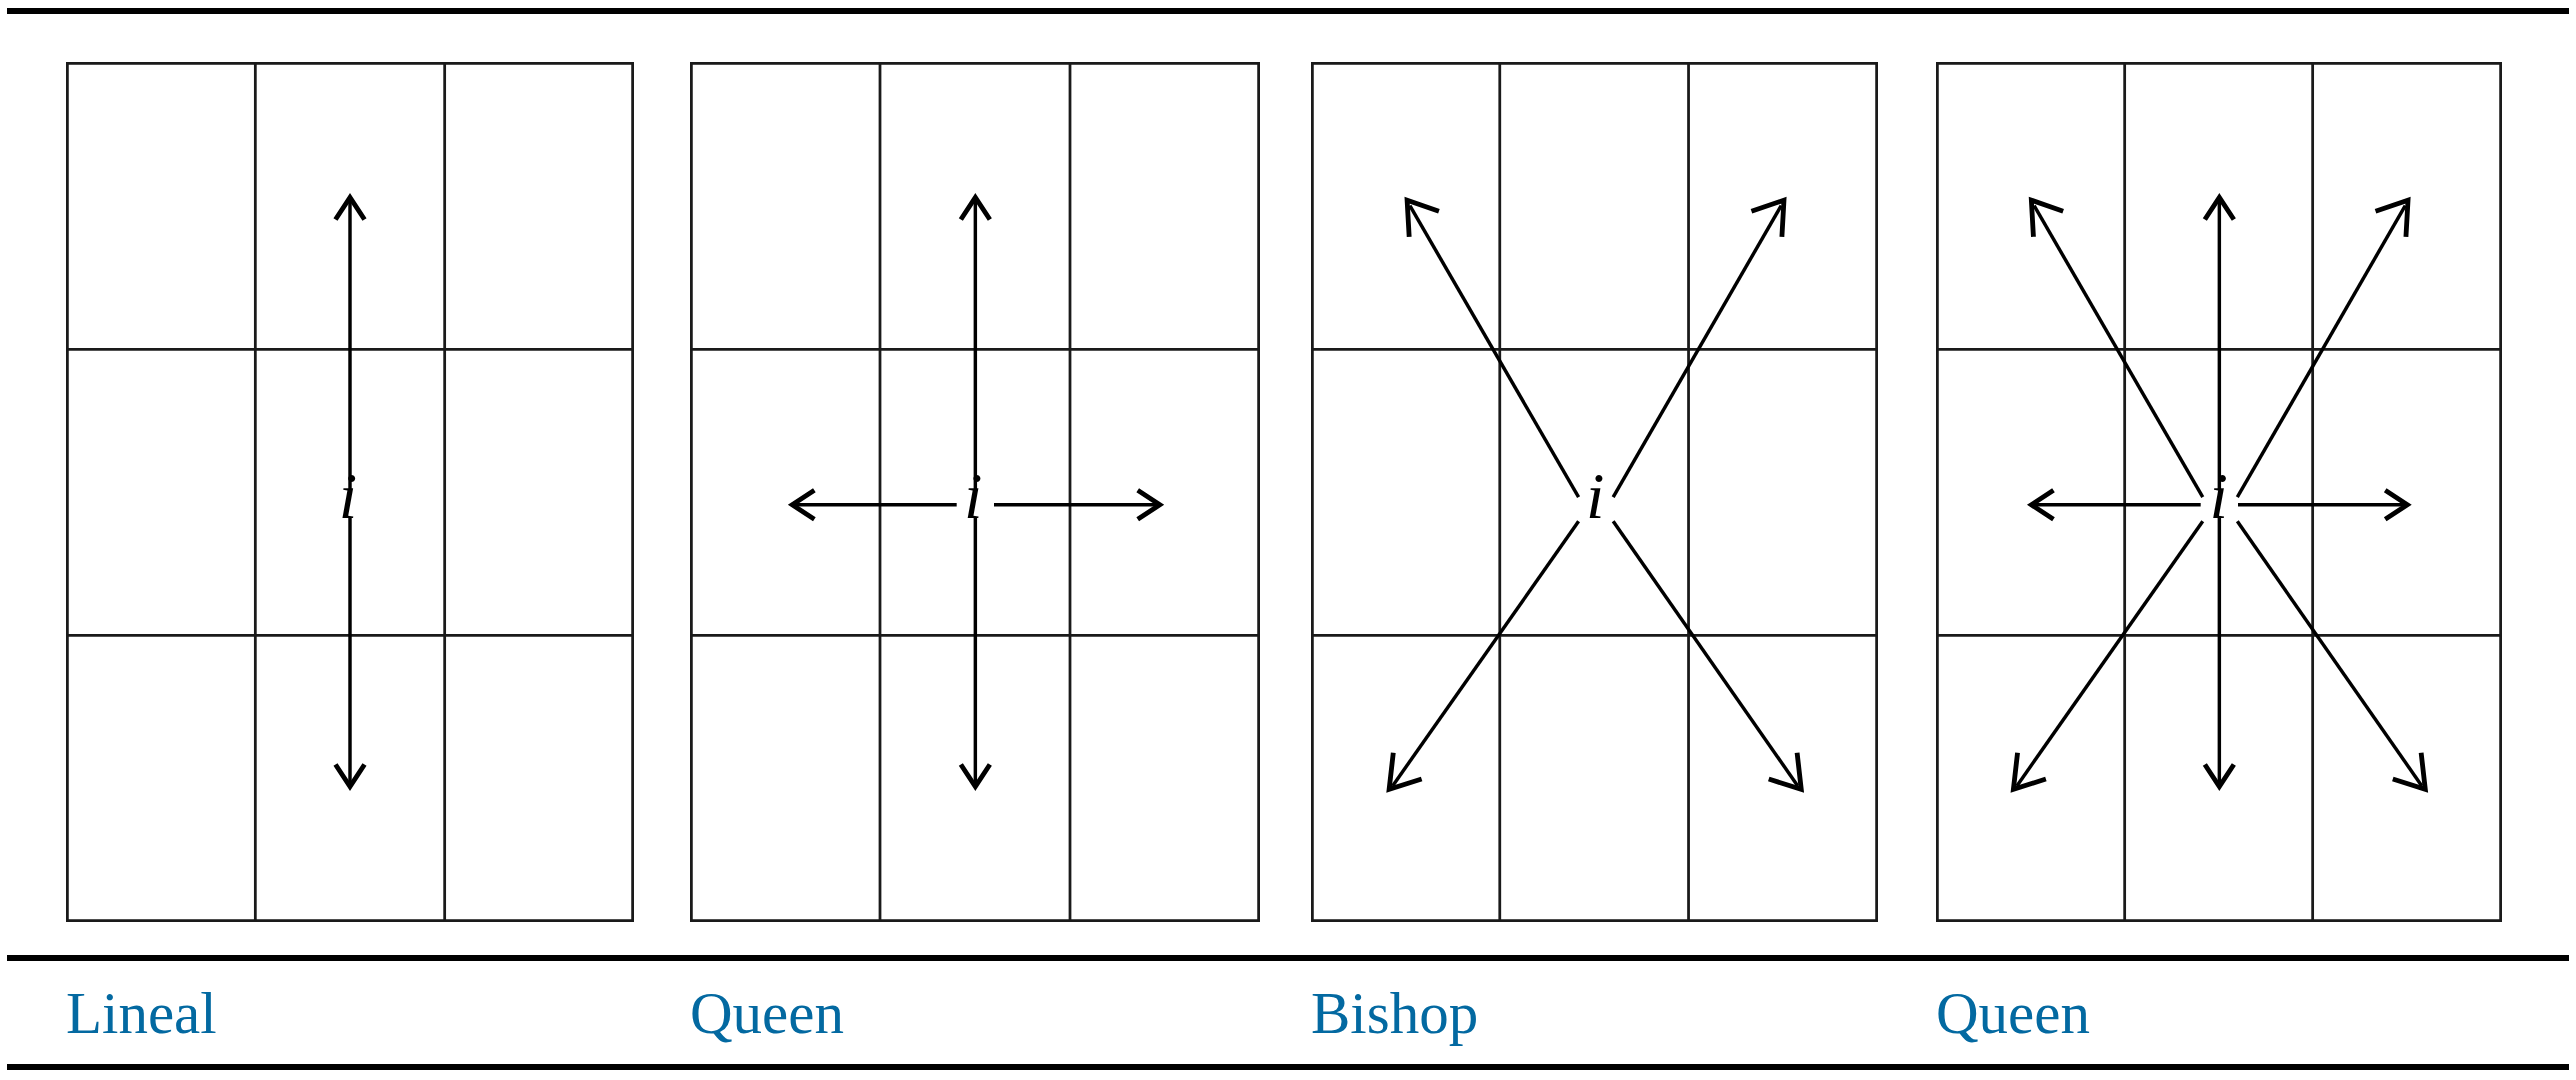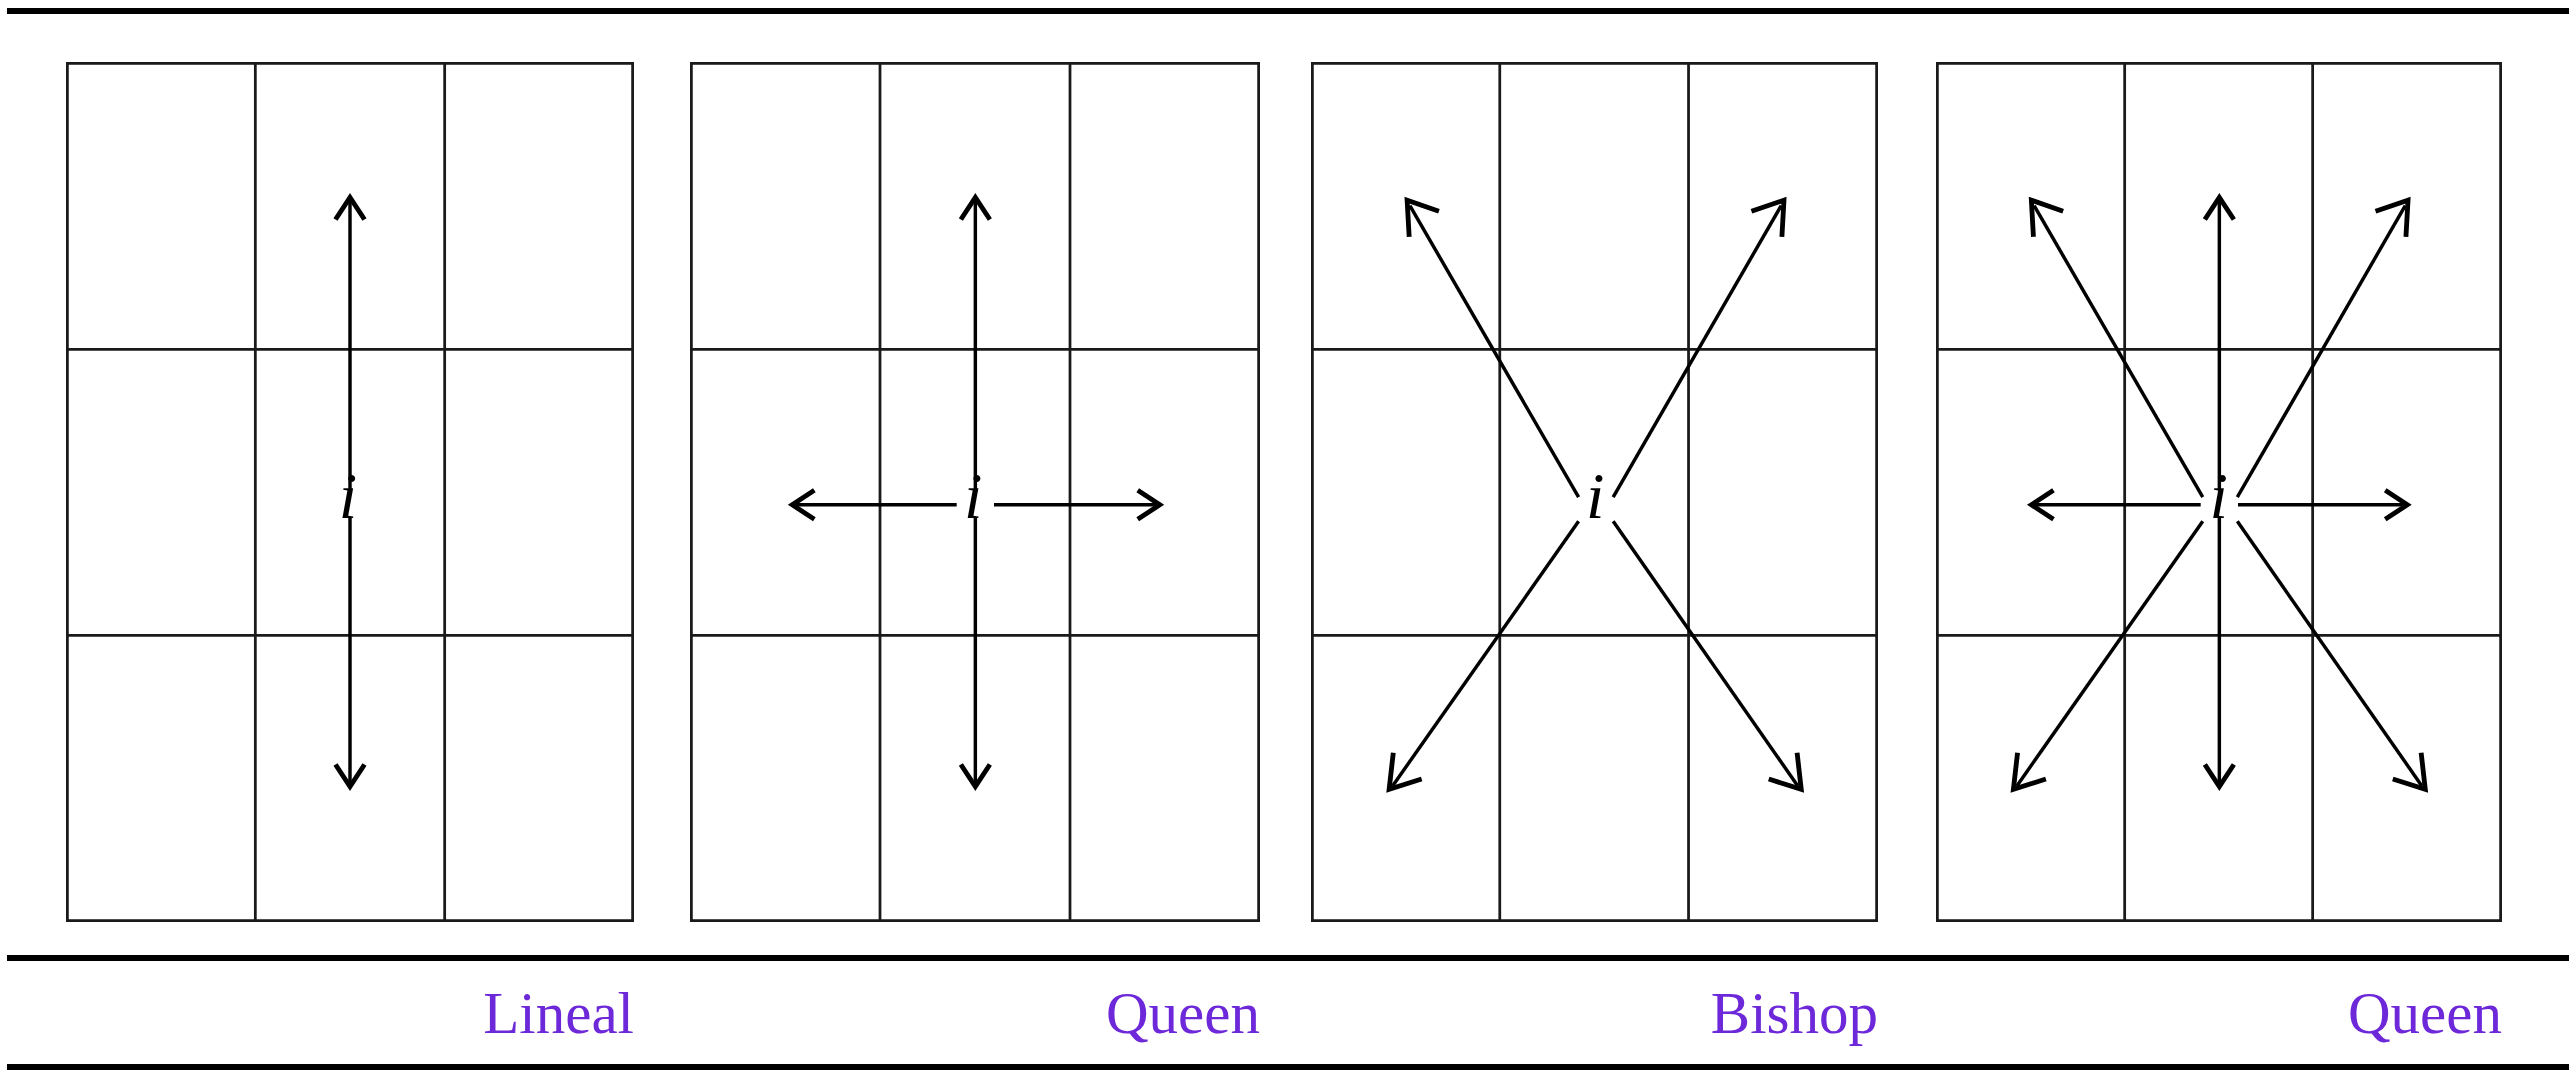--- a/index.html
+++ b/index.html
@@ -60,24 +60,24 @@
     left: 0;
     top: 967px;
     width: 2576px;
     height: 93px;
   }
   .caption {
     position: absolute;
     top: 0;
     height: 93px;
     line-height: 93px;
-    text-align: right;
+    text-align: left;
     font-size: 59px;
     font-family: "Liberation Serif", "DejaVu Serif", serif;
-    color: #6d28d9;
+    color: #0369a1;
     white-space: nowrap;
   }
 </style>
 </head>
 <body>
 
 <div id="page">
 
   <div class="rule rule-top"></div>
 

